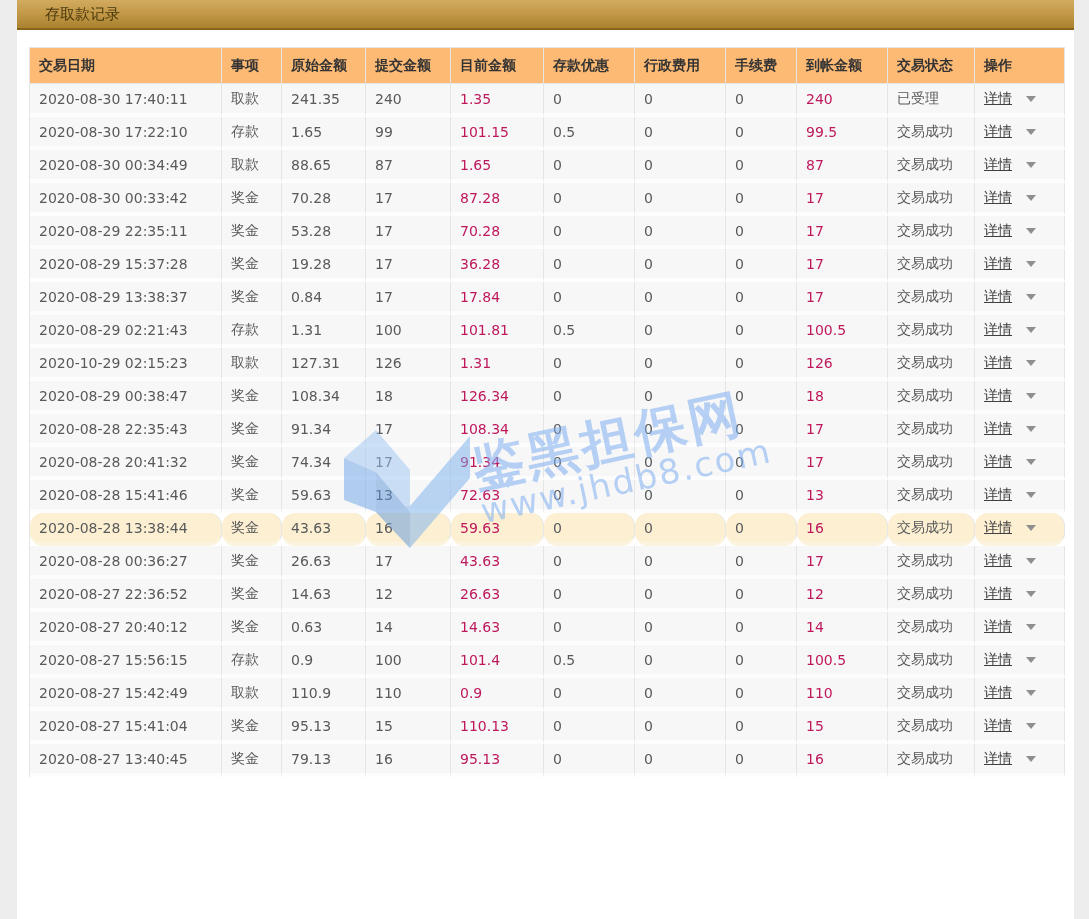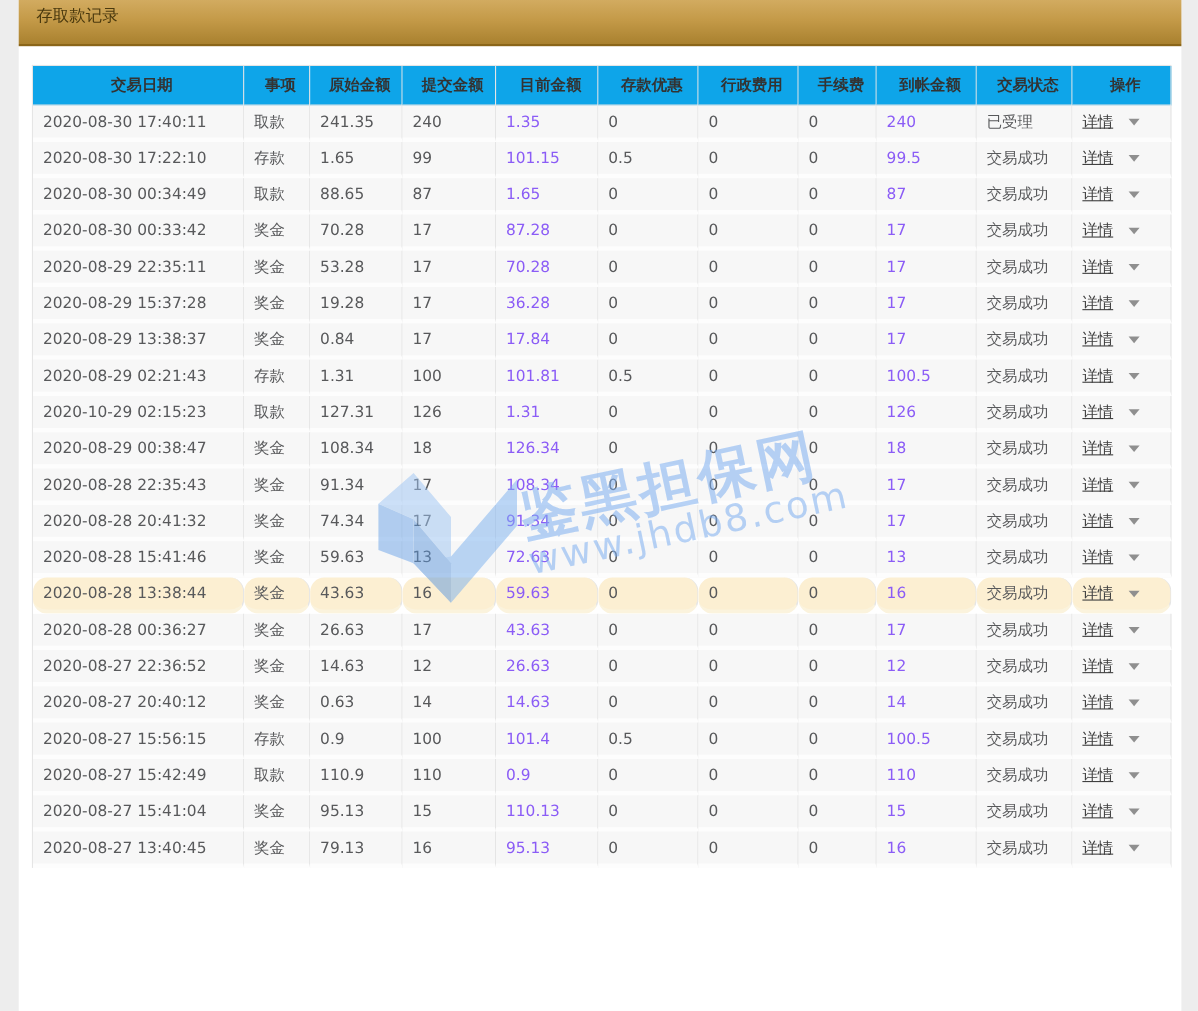--- a/index.html
+++ b/index.html
@@ -1,43 +1,43 @@
 <!DOCTYPE html>
 <html><head>
 <meta charset="utf-8">
 <style>
   * { margin:0; padding:0; box-sizing:border-box; }
   body { width:1089px; height:919px; overflow:hidden;
          font-family:"DejaVu Sans","Liberation Sans",sans-serif; }
   .page { position:relative; width:1089px; height:919px; background:#ededed; overflow:hidden; }
   .panel { position:absolute; left:17px; top:0; width:1057px; height:919px; background:#fff; }
   .titlebar {
-    height:42px; line-height:28px; padding-left:16px;
+    height:30px; line-height:28px; padding-left:28px;
     background:linear-gradient(180deg,#d2ab60 0%,#c49a48 45%,#a9812f 100%);
     border-bottom:2px solid #8a6519;
     font-size:15px; color:#4a390e;
   }
   .content { padding:17px 0 0 12px; }
   table.records {
     width:1035px; table-layout:fixed; border-collapse:separate; border-spacing:0;
     background:#fff; border-top:1px solid #e5e5e5; border-left:1px solid #e5e5e5;
     font-size:14px;
   }
   th {
-    background:#0ea5e9; font-weight:bold; color:#333; text-align:center;
+    background:#fdba74; font-weight:bold; color:#333; text-align:left;
     height:36px; padding:0 2px 0 9px;
     border-right:1px solid #e5e5e5; border-bottom:1px solid #e5e5e5;
     font-size:14px; white-space:nowrap; overflow:hidden;
   }
   td {
     background:#f7f7f7; color:#58595b; height:33px; padding:0 2px 0 9px;
     border-right:1px solid #e5e5e5; border-bottom:4px solid #fdfdfd;
     white-space:nowrap; overflow:hidden;
   }
-  td.green { color:#8b5cf6; }
+  td.green { color:#be185d; }
   tr.highlight td { background:#fcefd2; border-bottom-color:#fbf3dd;border-radius:13px; }
   .detail-link { color:#404040; text-decoration:underline; cursor:pointer; }
   .caret {
     display:inline-block; margin-left:14px; vertical-align:middle;
     width:0; height:0;
     border-left:5px solid transparent; border-right:5px solid transparent;
     border-top:6px solid #8f8f8f;
   }
   
   .wm { position:absolute; z-index:5; pointer-events:none; }

